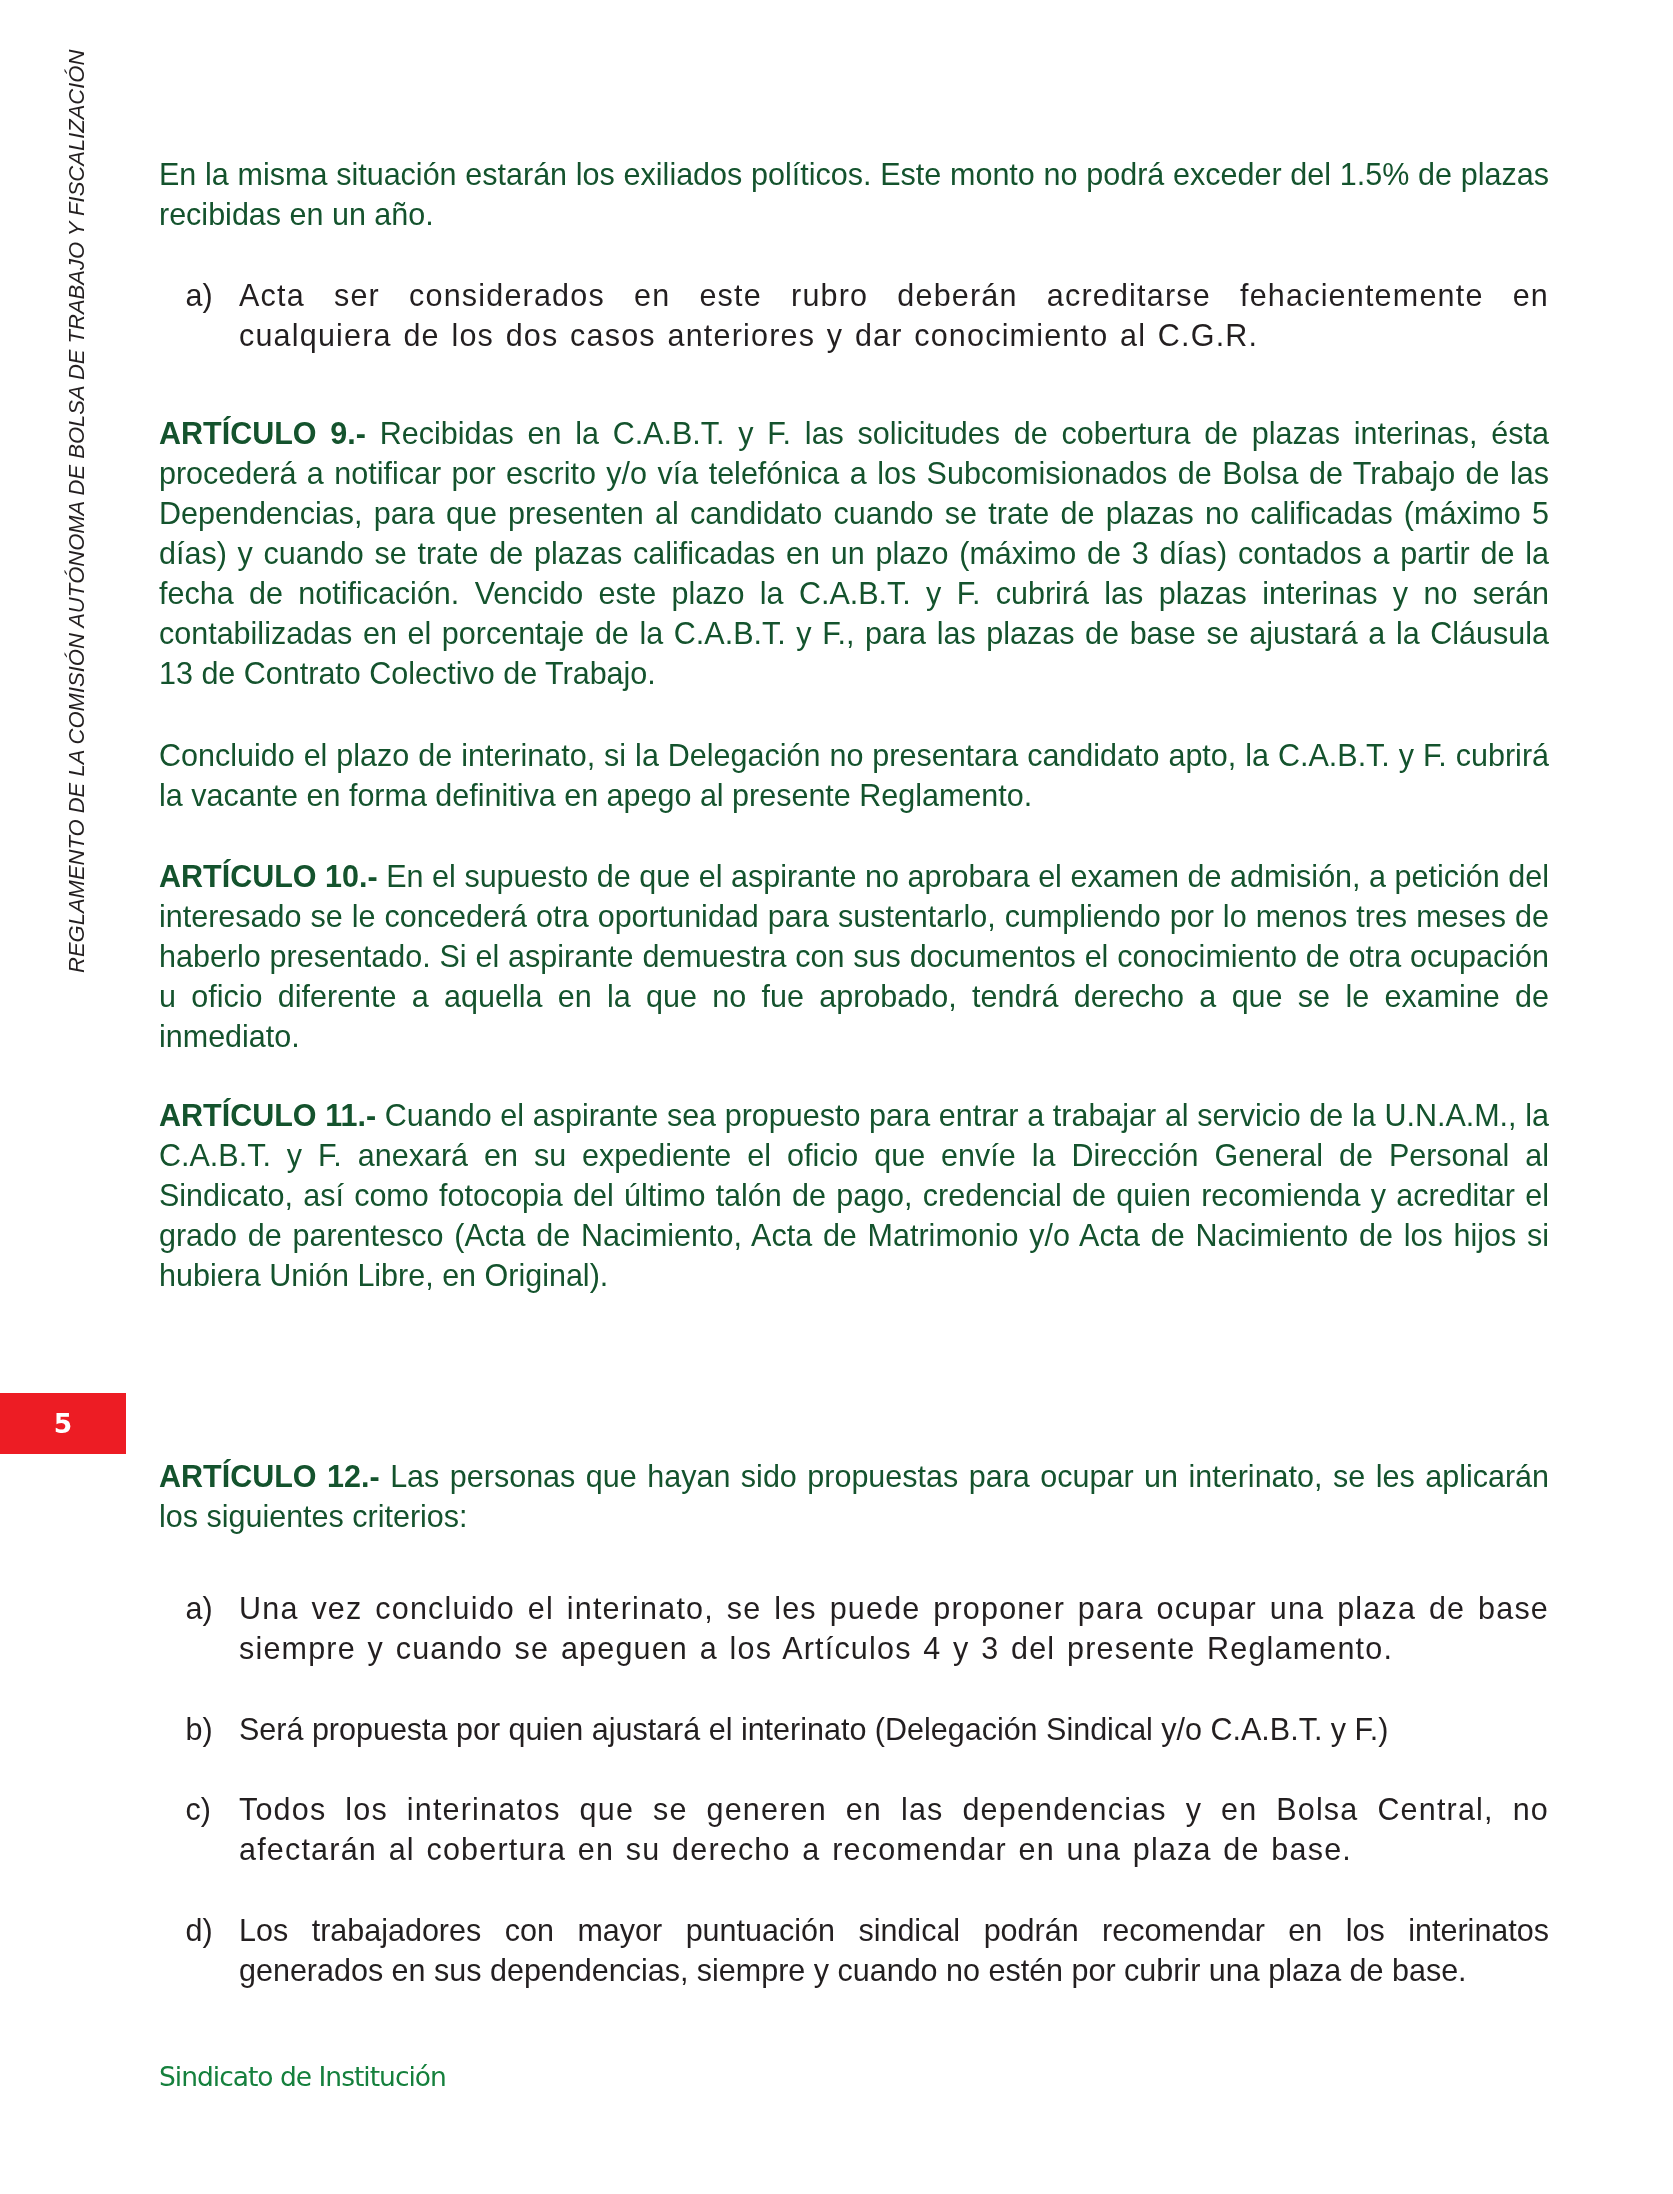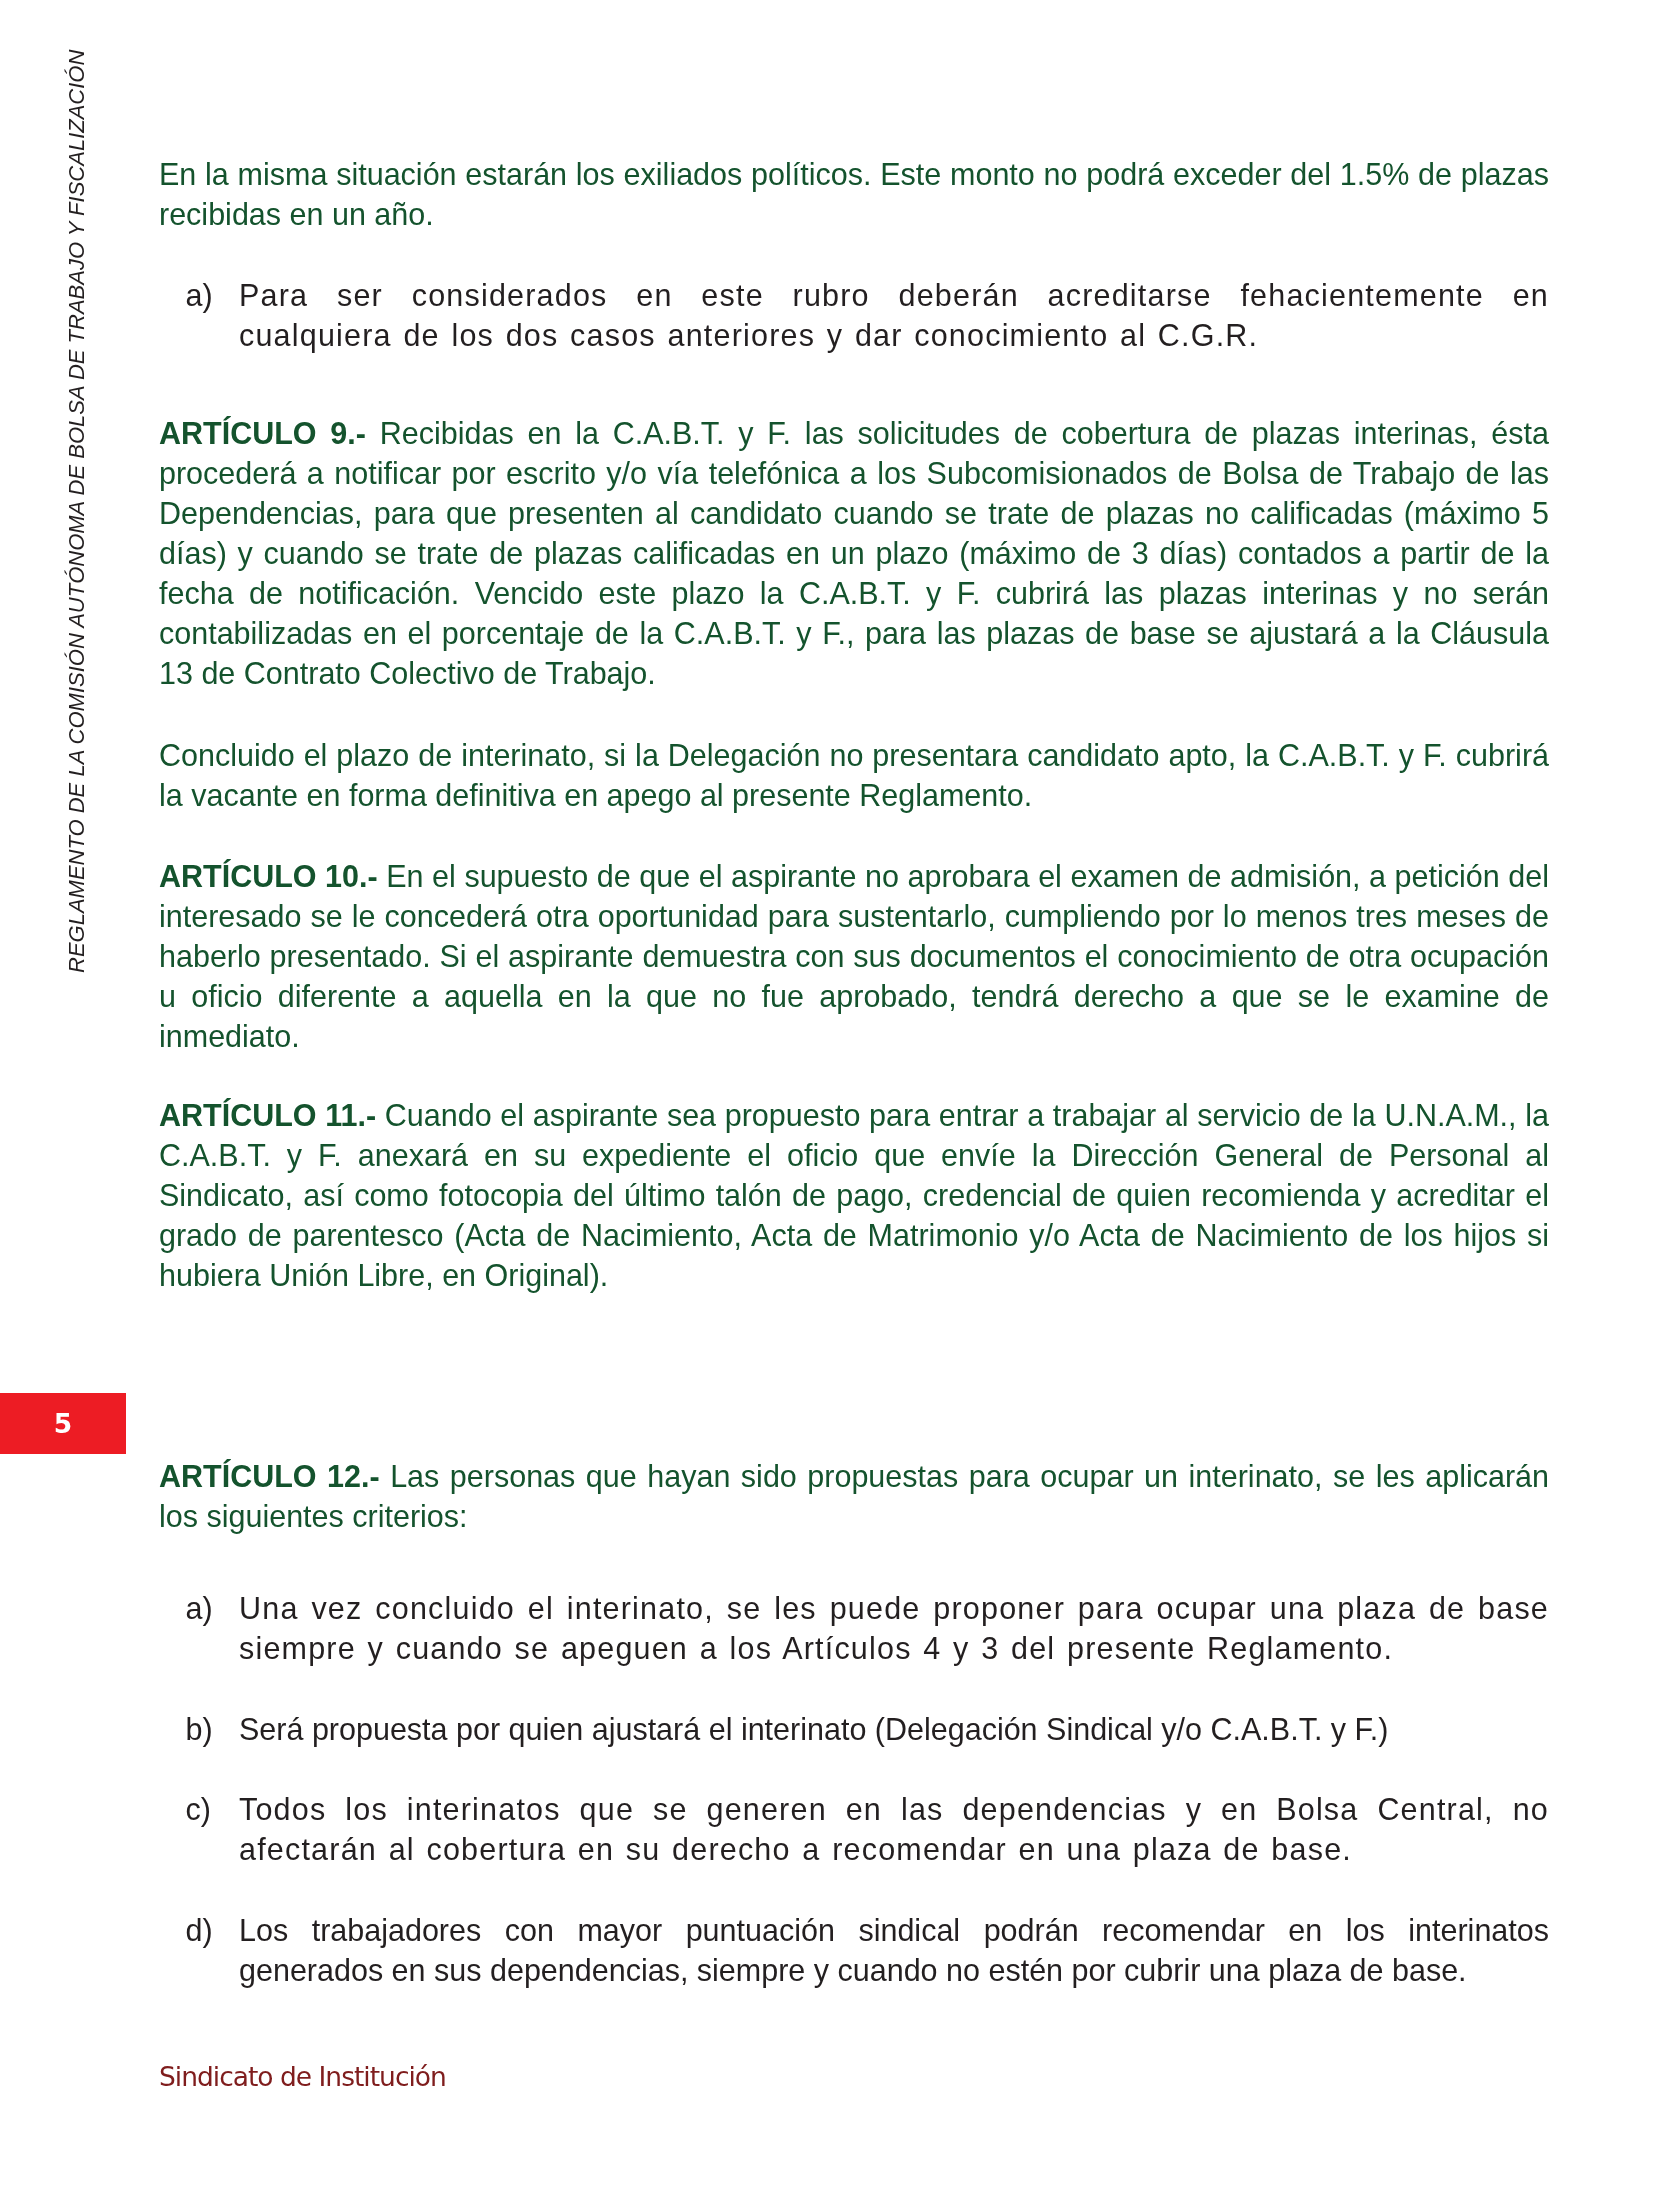--- a/index.html
+++ b/index.html
@@ -61,42 +61,42 @@
       margin-left: 80px;
       text-align: justify;
     }
     .spaced .content { letter-spacing: 1.2px; word-spacing: 2px; }
 
     .footer {
       position: absolute;
       left: 159px; top: 2061px;
       font-family: "DejaVu Sans", sans-serif;
       font-size: 26.5px;
-      color: #7f1d1d;
+      color: #15803d;
       letter-spacing: -1px;
     }
   </style>
 </head>
 <body>
 
 <div class="page">
 
   <div class="side-title">REGLAMENTO DE LA COMISIÓN AUTÓNOMA DE BOLSA DE TRABAJO Y FISCALIZACIÓN</div>
 
   <div class="page-badge">
     <span>5</span>
   </div>
 
   <div class="body-text" style="top:154px;">
     <p>En la misma situación estarán los exiliados políticos. Este monto no podrá exceder del 1.5% de plazas recibidas en un año.</p>
   </div>
 
   <div class="list-item spaced" style="top:275px;">
     <span class="marker">a)</span>
-    <div class="content">Para ser considerados en este rubro deberán acreditarse fehacientemente en cualquiera de los dos casos anteriores y dar conocimiento al C.G.R.</div>
+    <div class="content">Acta ser considerados en este rubro deberán acreditarse fehacientemente en cualquiera de los dos casos anteriores y dar conocimiento al C.G.R.</div>
   </div>
 
   <div class="body-text" style="top:413px;">
     <p><b>ARTÍCULO 9.-</b><span> Recibidas en la C.A.B.T. y F. las solicitudes de cobertura de plazas interinas, ésta procederá a notificar por escrito y/o vía telefónica a los Subcomisionados de Bolsa de Trabajo de las Dependencias, para que presenten al candidato cuando se trate de plazas no calificadas (máximo 5 días) y cuando se trate de plazas calificadas en un plazo (máximo de 3 días) contados a partir de la fecha de notificación. Vencido este plazo la C.A.B.T. y F. cubrirá las plazas interinas y no serán contabilizadas en el porcentaje de la C.A.B.T. y F., para las plazas de base se ajustará a la Cláusula 13 de Contrato Colectivo de Trabajo.</span></p>
   </div>
 
   <div class="body-text" style="top:735px;">
     <p>Concluido el plazo de interinato, si la Delegación no presentara candidato apto, la C.A.B.T. y F. cubrirá la vacante en forma definitiva en apego al presente Reglamento.</p>
   </div>
 

